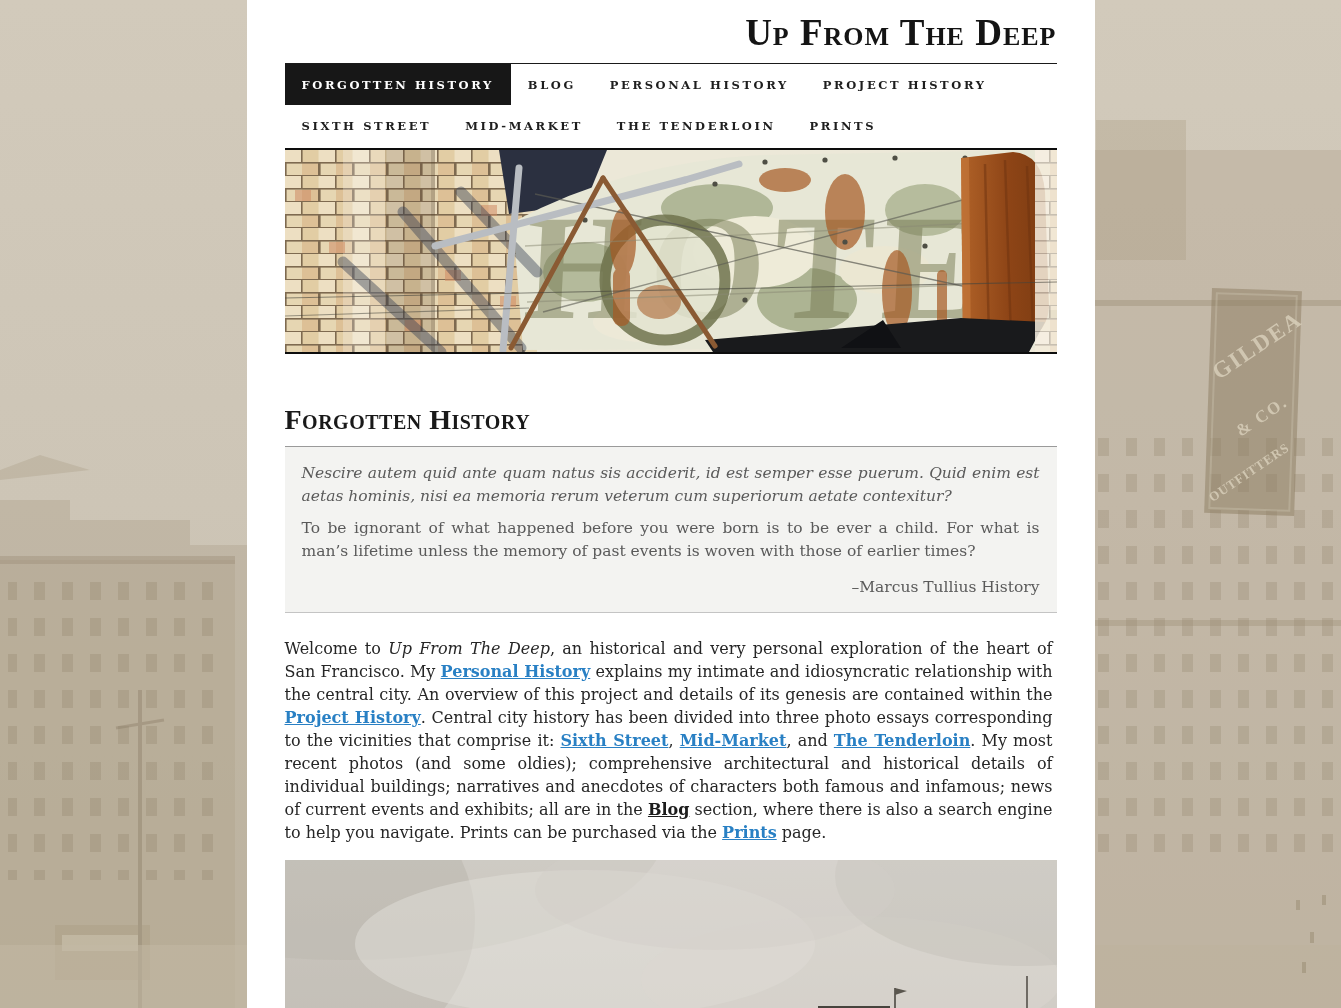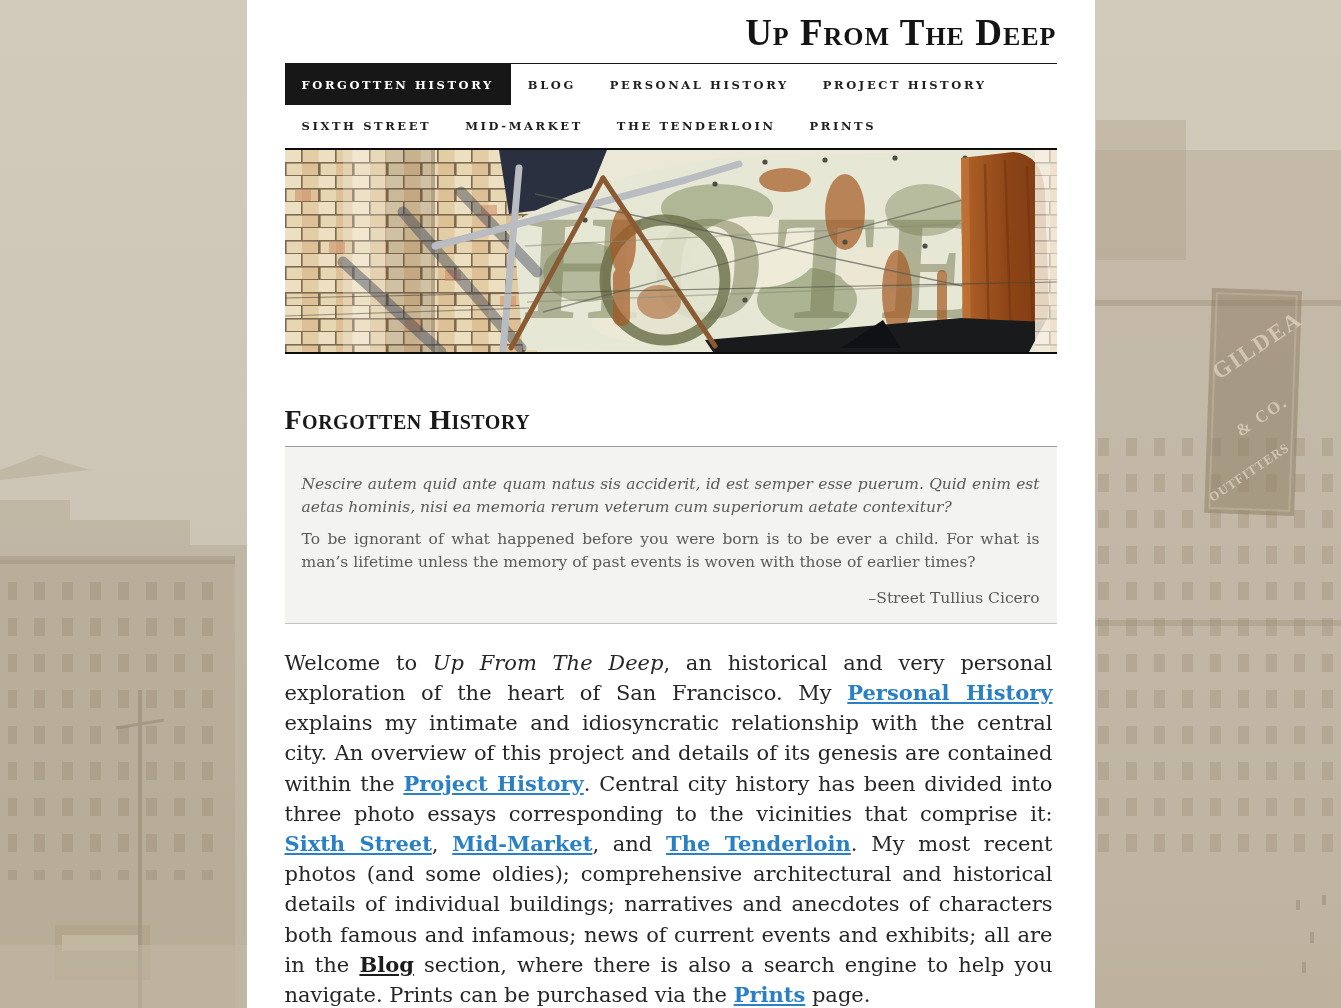--- a/index.html
+++ b/index.html
@@ -78,31 +78,31 @@
     font-size: 28px;
     letter-spacing: 0.5px;
     color: #191919;
     margin: 50px 0 10px 0;
   }
   blockquote.cicero {
     margin: 0;
     background: #f3f3f1;
     border-top: 1px solid #9a9a9a;
     border-bottom: 1px solid #c4c4c4;
-    padding: 18px 17px 13px 17px;
+    padding: 7px 17px 13px 17px;
     color: #5a5a5a;
     font-size: 15.5px;
     line-height: 1.45;
   }
   .quote-latin { font-style: italic; text-align: justify; margin: 8px 0; }
   .quote-english { text-align: justify; margin: 10px 0 14px 0; }
   .quote-attrib { text-align: right; margin: 8px 0 0 0; }
   .intro {
     margin: 24px 4px 16px 0;
-    font-size: 21px;
+    font-size: 16px;
     line-height: 1.44;
     color: #262626;
     text-align: justify;
   }
   .intro a { cursor: pointer; }
   .intro a.link { color: #2980c4; font-weight: bold; text-decoration: underline; }
   .intro a.link.dark { color: #1c1c1c; }
   .intro .it { font-style: italic; }
   
   .footer-photo { line-height: 0; }
@@ -310,21 +310,21 @@
       <line x1="0" y1="166" x2="244" y2="158" stroke="#44443c" stroke-width="1.2" opacity="0.5"></line>
     </svg>
   </div>
 
   <main>
     <h2 class="page-heading">Forgotten History</h2>
 
     <blockquote class="cicero">
       <p class="quote-latin">Nescire autem quid ante quam natus sis acciderit, id est semper esse puerum. Quid enim est aetas hominis, nisi ea memoria rerum veterum cum superiorum aetate contexitur?</p>
       <p class="quote-english">To be ignorant of what happened before you were born is to be ever a child. For what is man’s lifetime unless the memory of past events is woven with those of earlier times?</p>
-      <p class="quote-attrib">–Street Tullius Cicero</p>
+      <p class="quote-attrib">–Marcus Tullius History</p>
     </blockquote>
 
     <p class="intro"><span>Welcome to </span><span class="it">Up From The Deep</span><span>, an historical and very personal exploration of the heart of San Francisco. My </span><a class="link">Personal History</a><span> explains my intimate and idiosyncratic relationship with the central city. An overview of this project and details of its genesis are contained within the </span><a class="link">Project History</a><span>. Central city history has been divided into three photo essays corresponding to the vicinities that comprise it: </span><a class="link">Sixth Street</a><span>, </span><a class="link">Mid-Market</a><span>, and </span><a class="link">The Tenderloin</a><span>. My most recent photos (and some oldies); comprehensive architectural and historical details of individual buildings; narratives and anecdotes of characters both famous and infamous; news of current events and exhibits; all are in the </span><a class="link dark">Blog</a><span> section, where there is also a search engine to help you navigate. Prints can be purchased via the </span><a class="link">Prints</a><span> page.</span></p>
 
     <div class="footer-photo">
       <svg width="772" height="300" viewBox="0 0 772 300" xmlns="http://www.w3.org/2000/svg">
         <defs>
           <linearGradient id="skyfade" x1="0" y1="0" x2="0" y2="1">
             <stop offset="0" stop-color="#d9d6d0"></stop>
             <stop offset="0.7" stop-color="#cdc9c2"></stop>

